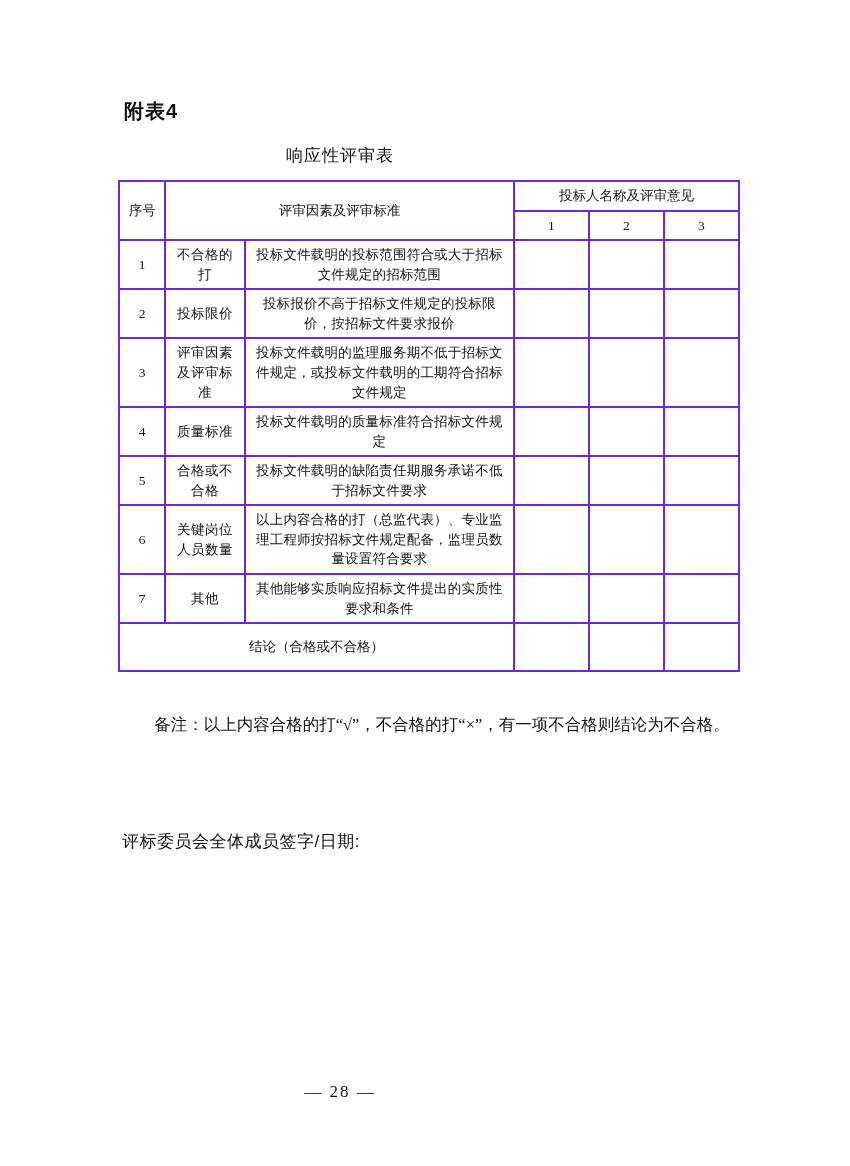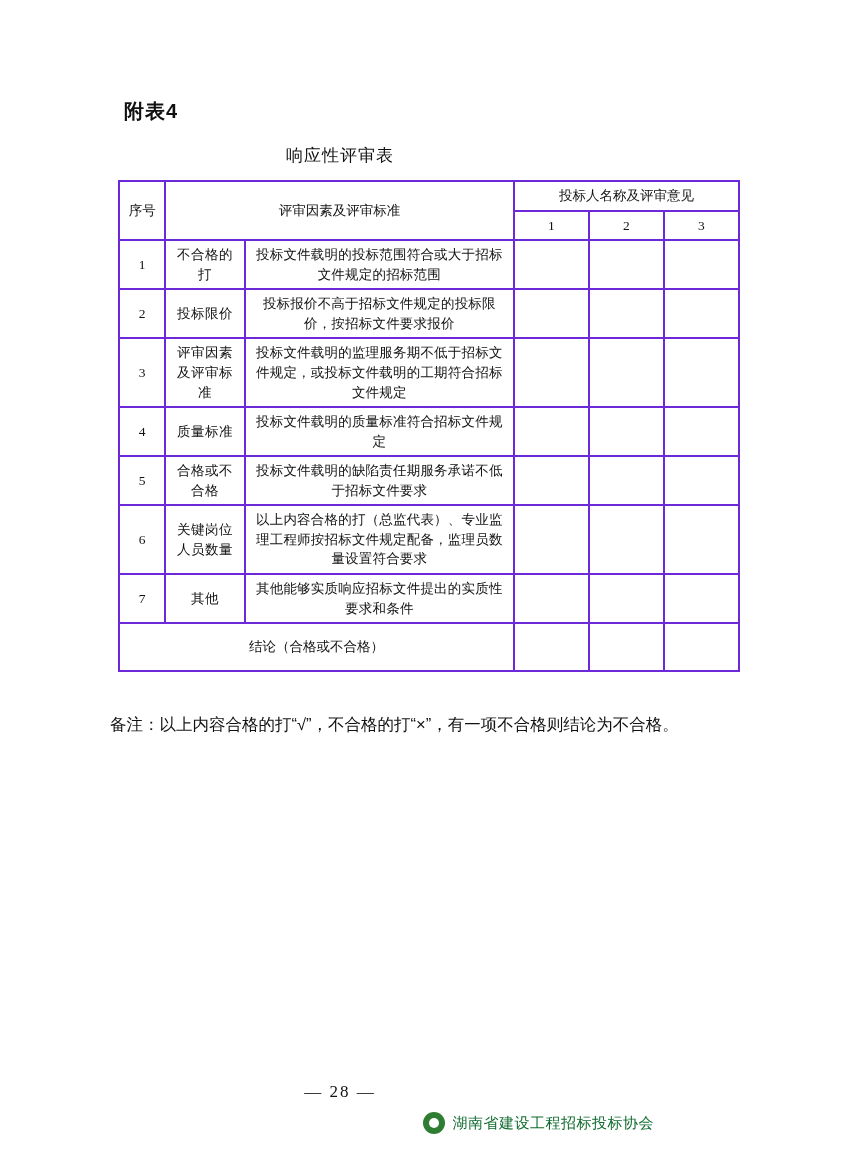--- a/index.html
+++ b/index.html
@@ -80,26 +80,27 @@
   .conclusion-row td {
     height: 38px;
     text-align: center;
   }
   .conclusion-label {
     text-align: center;
     font-size: 13.5px;
   }
   .note {
     position: absolute;
-    left: 110px;
+    left: 122px;
     top: 708px;
     width: 640px;
     font-size: 16.5px;
     line-height: 2.0;
-    font-family: Liberation Sans, sans-serif;
+    font-family: Liberation Serif, serif;
+    text-align: center;
   }
   .signature {
     position: absolute;
     left: 122px;
     top: 830px;
     font-size: 17px;
     font-family: "Liberation Sans", sans-serif;
     letter-spacing: 0.5px;
   }
   .page-number {
@@ -242,21 +243,18 @@
         <td colspan="3" class="conclusion-label">结论（合格或不合格）</td>
         <td class="empty-cell"></td>
         <td class="empty-cell"></td>
         <td class="empty-cell"></td>
       </tr>
     </tbody>
   </table>
 
   <div class="note">备注：以上内容合格的打“√”，不合格的打“×”，有一项不合格则结论为不合格。</div>
 
+  <div class="signature">评标委员会全体成员签字/日期:</div>
 
   <div class="page-number">— 28 —</div>
 
-  <div class="footer-brand">
-    <span class="brand-logo"></span>
-    <span class="brand-text">湖南省建设工程招标投标协会</span>
-  </div>
 
 </div>
 
 </body></html>

